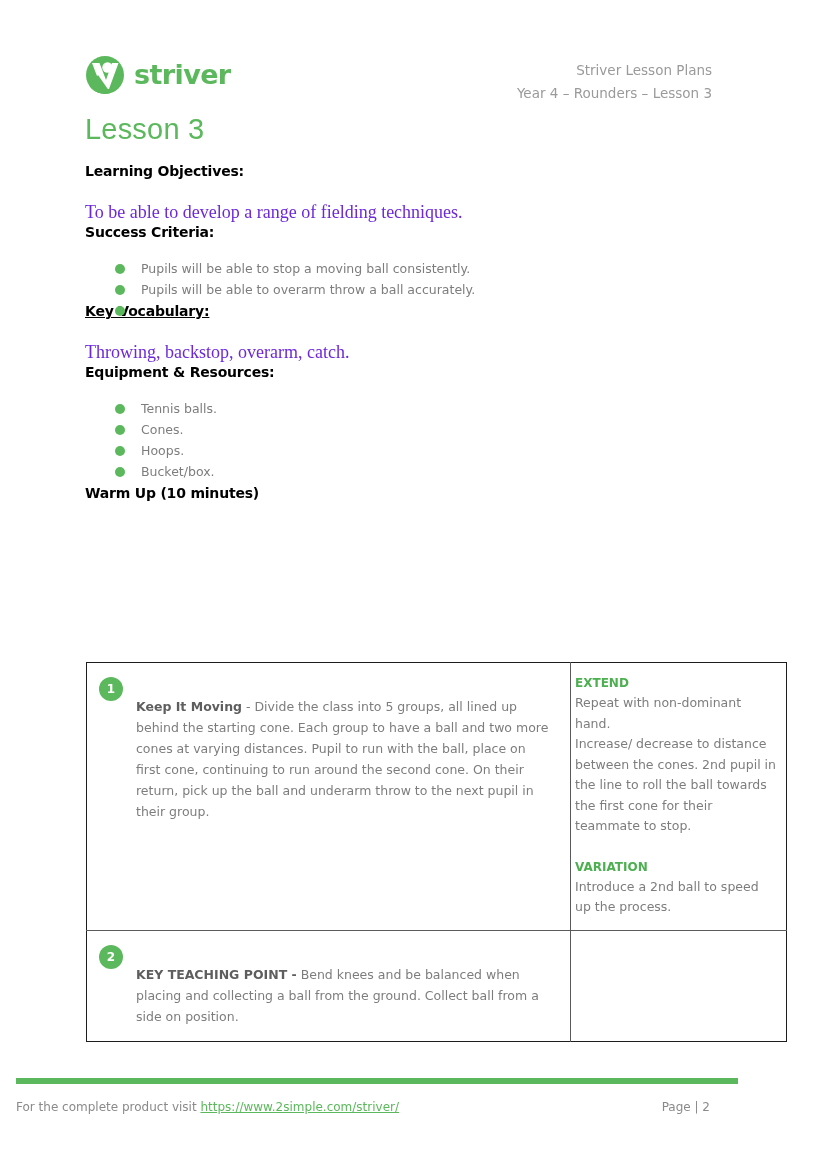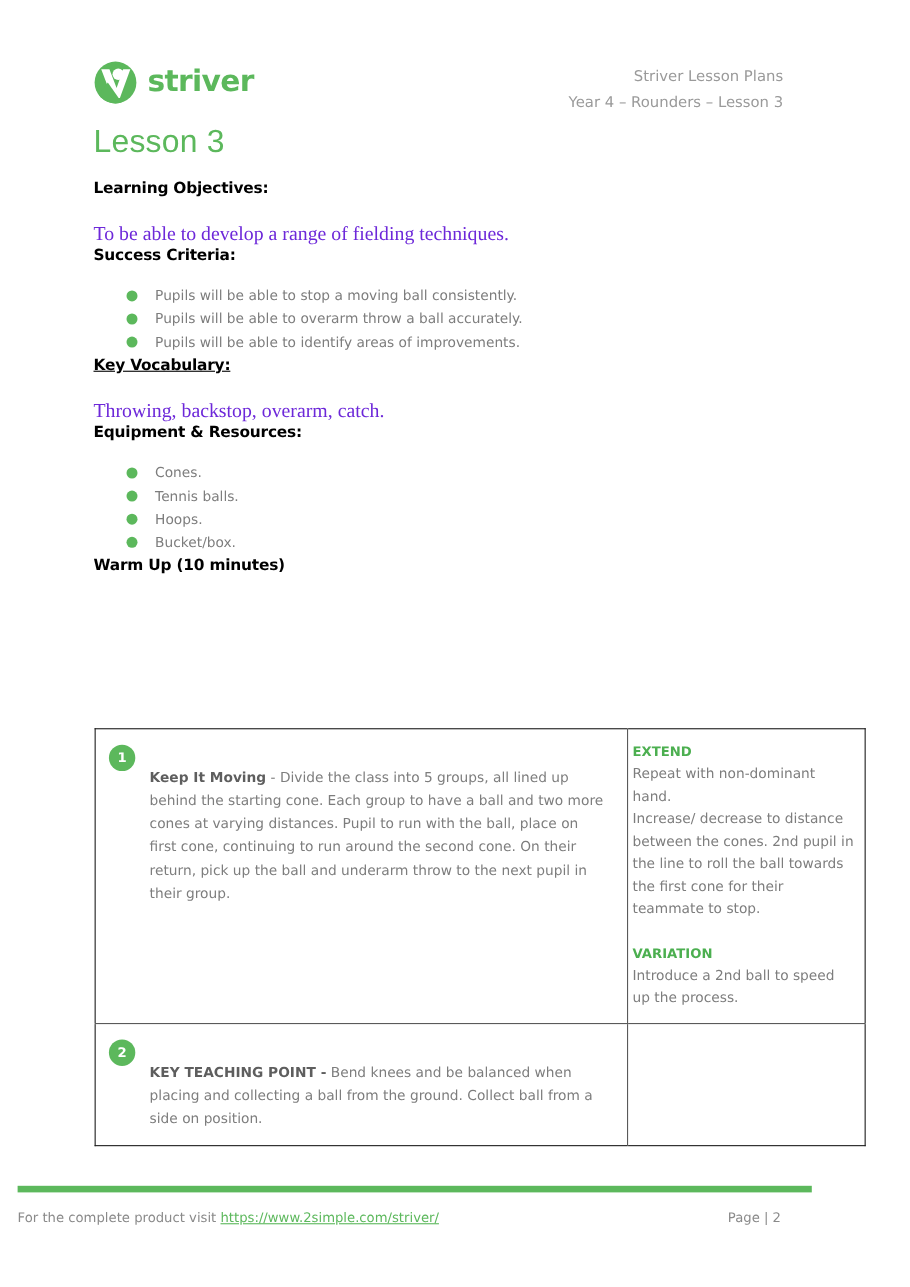--- a/index.html
+++ b/index.html
@@ -267,30 +267,30 @@
 
     <h1 class="lesson-title">Lesson  3</h1>
 
     <h2 class="section-head sec-lo">Learning Objectives:</h2>
     <p class="body-text">To be able to develop a range of fielding techniques.</p>
 
     <h2 class="section-head sec-sc">Success Criteria:</h2>
     <ul class="bullets">
       <li><span class="bullet-dot"></span><span>Pupils will be able to stop a moving ball consistently.</span></li>
       <li><span class="bullet-dot"></span><span>Pupils will be able to overarm throw a ball accurately.</span></li>
-      <li><span class="bullet-dot"></span><span>Pupils will be able to identify areas of improvements.</span></li>
+      <li><span class="bullet-dot"></span></li>
     </ul>
 
     <h2 class="section-head sec-kv">Key Vocabulary:</h2>
     <p class="body-text">Throwing, backstop, overarm, catch.</p>
 
     <h2 class="section-head sec-eq">Equipment &amp; Resources:</h2>
     <ul class="bullets">
+      <li><span class="bullet-dot"></span><span>Tennis balls.</span></li>
       <li><span class="bullet-dot"></span><span>Cones.</span></li>
-      <li><span class="bullet-dot"></span><span>Tennis balls.</span></li>
       <li><span class="bullet-dot"></span><span>Hoops.</span></li>
       <li><span class="bullet-dot"></span><span>Bucket/box.</span></li>
     </ul>
 
     <h2 class="section-head sec-wu">Warm Up (10 minutes)</h2>
   </div>
 
   <table class="activity-table">
     <tbody>
       <tr>

